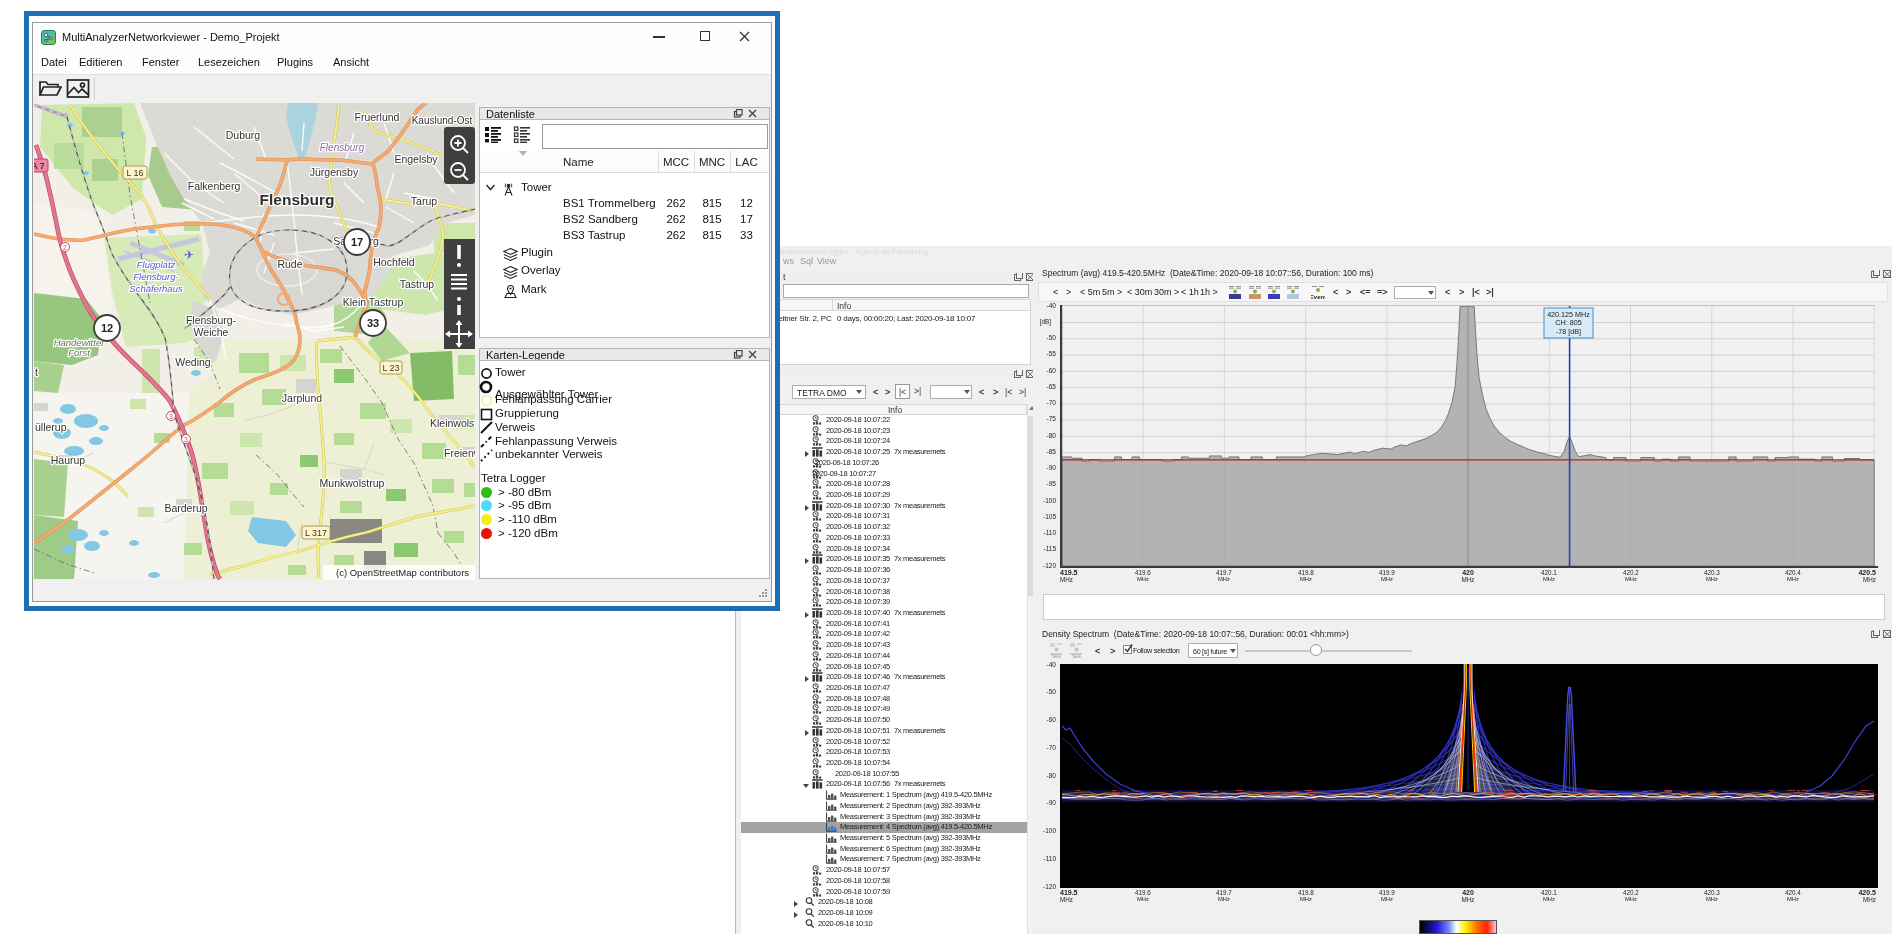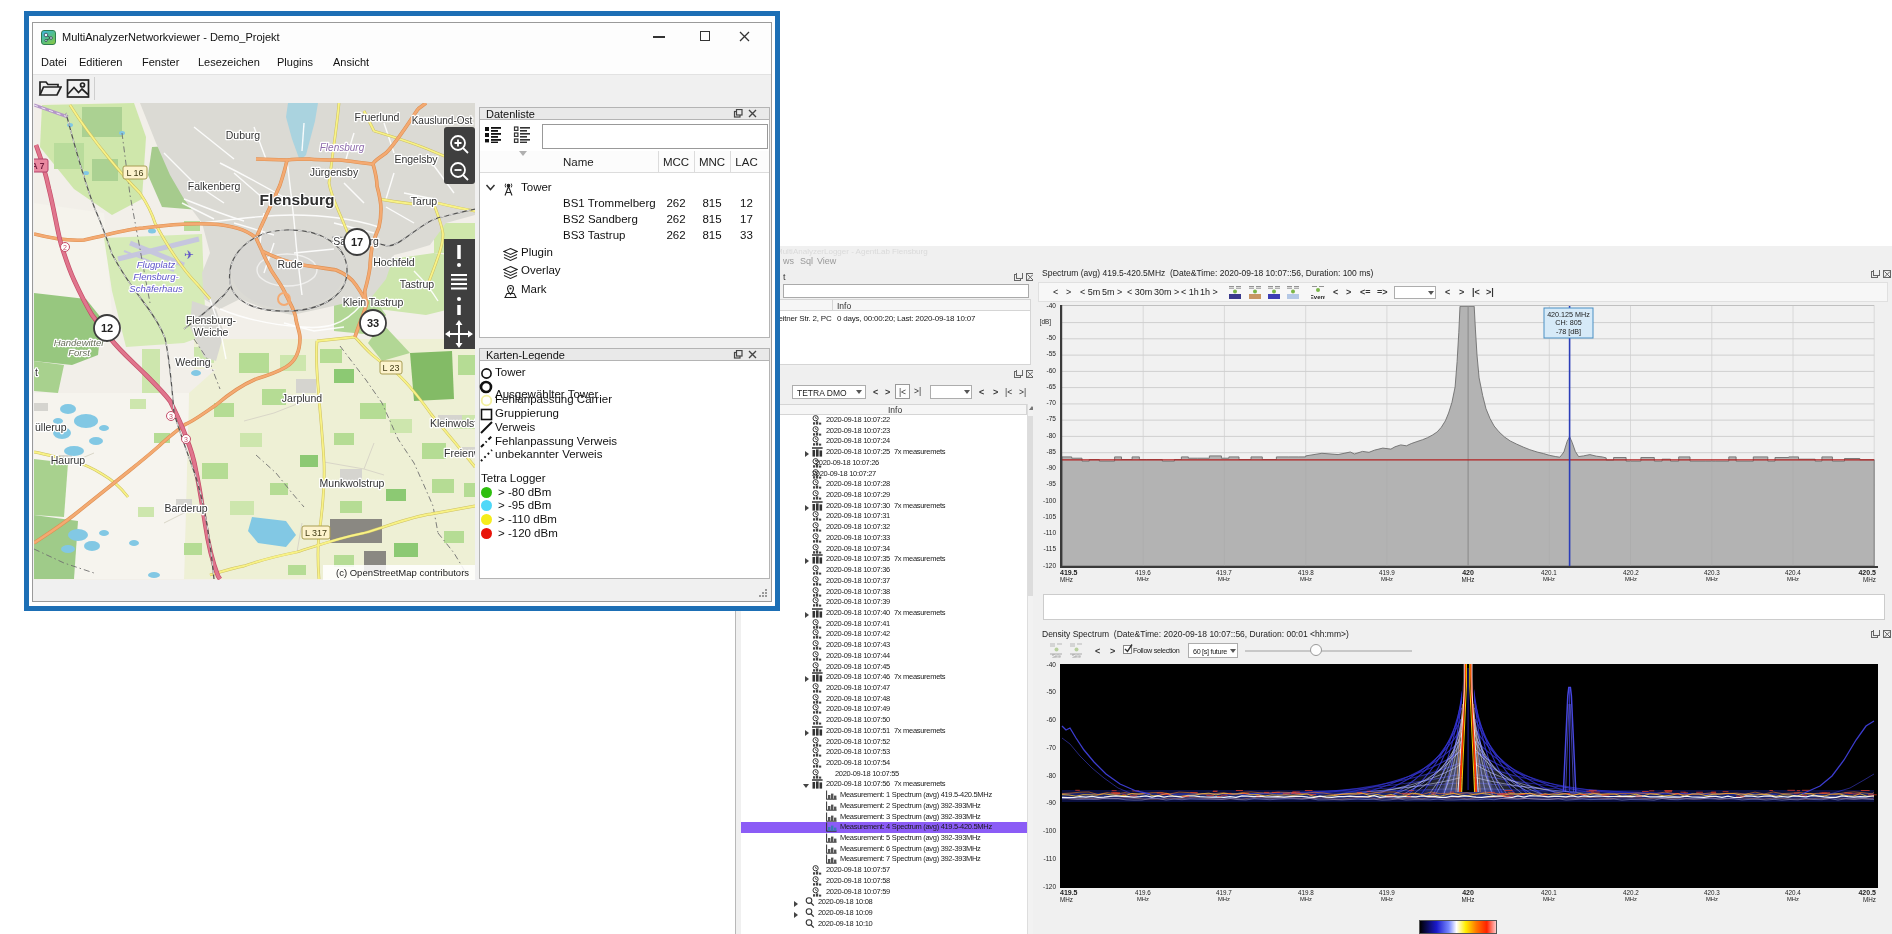--- a/index.html
+++ b/index.html
@@ -484,21 +484,21 @@
       <div class="tr" style="">
         <span style="position:absolute;left:85px;top:0px;"><svg class="ic" width="11" height="10" viewBox="0 0 11 10">
             <line x1="0.6" y1="0.5" x2="0.6" y2="9.5" stroke="#333" stroke-width="1"></line>
             <line x1="0.6" y1="9.2" x2="10.6" y2="9.2" stroke="#333" stroke-width="1"></line>
             <rect x="2" y="5" width="2.4" height="4" fill="#555"></rect>
             <rect x="5" y="3.6" width="2.4" height="5.4" fill="#555"></rect>
             <rect x="8" y="5.6" width="2.4" height="3.4" fill="#555"></rect>
           </svg></span>
         <span style="position:absolute;left:99px;">Measurement: 3  Spectrum (avg) 392-393MHz</span>
       </div>
-      <div class="tr" style="background:#8b5cf6;">
+      <div class="tr" style="background:#a3a3a3;">
         <span style="position:absolute;left:85px;top:0px;"><svg class="ic" width="11" height="10" viewBox="0 0 11 10">
             <line x1="0.6" y1="0.5" x2="0.6" y2="9.5" stroke="#333" stroke-width="1"></line>
             <line x1="0.6" y1="9.2" x2="10.6" y2="9.2" stroke="#333" stroke-width="1"></line>
             <rect x="2" y="5" width="2.4" height="4" fill="#3a78b5"></rect>
             <rect x="5" y="3.6" width="2.4" height="5.4" fill="#3a78b5"></rect>
             <rect x="8" y="5.6" width="2.4" height="3.4" fill="#3a78b5"></rect>
           </svg></span>
         <span style="position:absolute;left:99px;">Measurement: 4  Spectrum (avg) 419.5-420.5MHz</span>
       </div>
       <div class="tr" style="">

